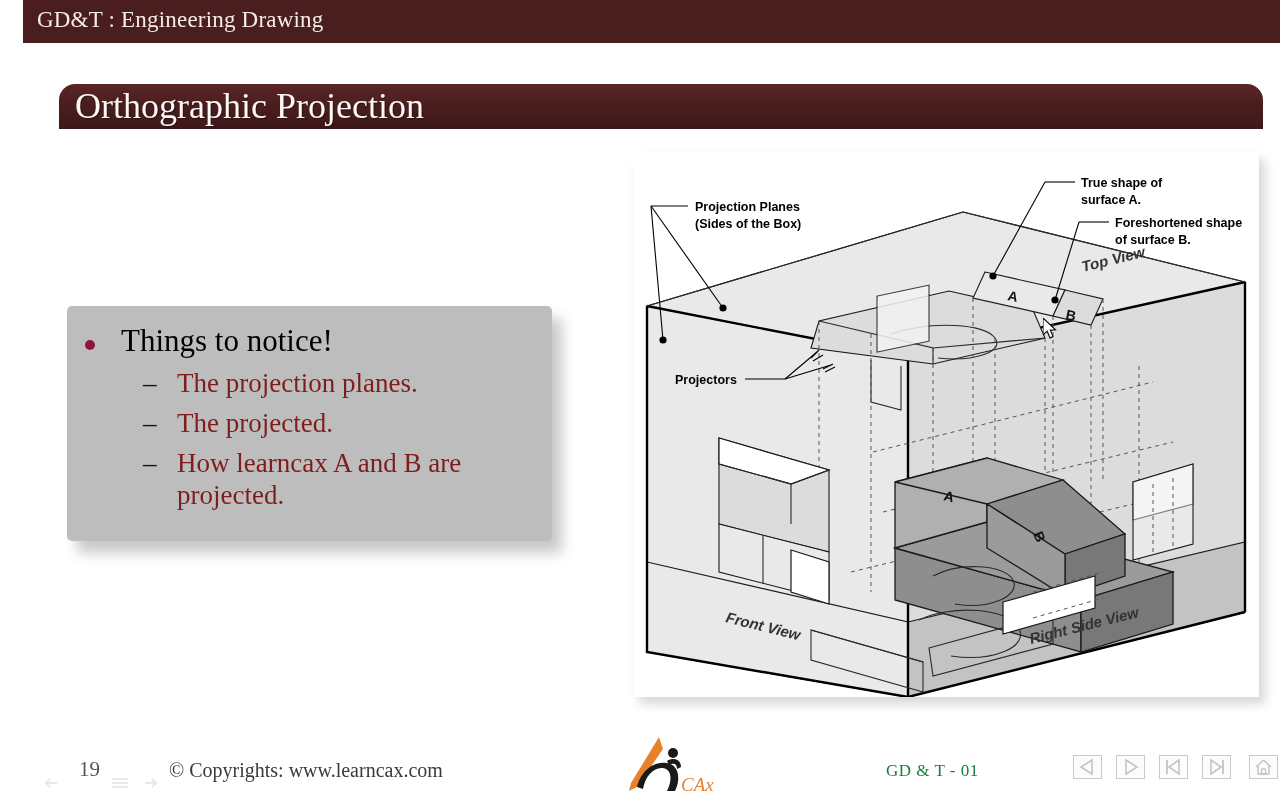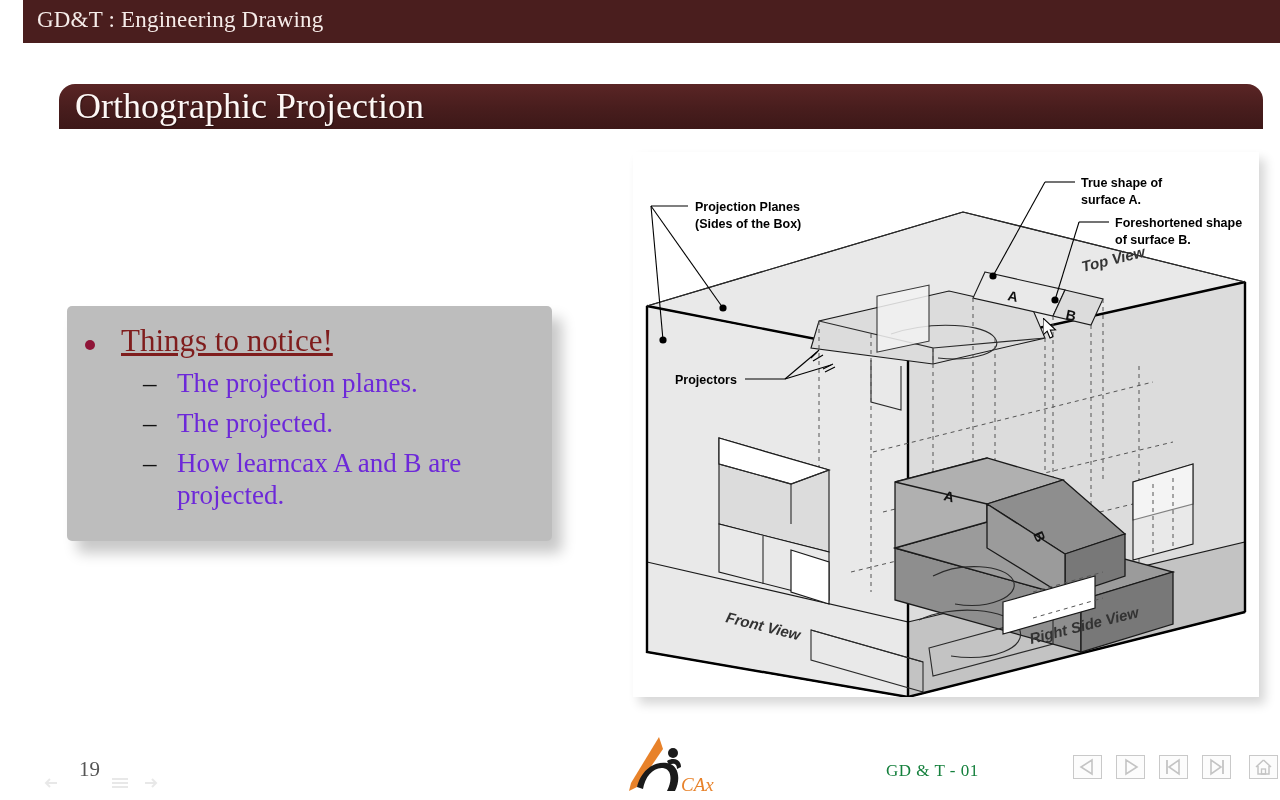--- a/index.html
+++ b/index.html
@@ -66,23 +66,22 @@
   .lvl1 .dot {
     width: 10px; height: 10px;
     border-radius: 50%;
     background: #8f1538;
     margin-top: 16px;
     margin-right: 26px;
     flex: 0 0 auto;
   }
   .lvl1 .txt {
     font-size: 31px;
-    color: #7f1d1d;
+    color: #000000;
     line-height: 1.12;
-    text-decoration: underline;
   }
 
   .sub-list {
     position: absolute;
     left: 76px; top: 62px;
     width: 400px;
   }
   .lvl2 {
     display: flex;
     align-items: flex-start;
@@ -90,21 +89,21 @@
   }
   .lvl2 .dash {
     font-size: 27px;
     color: #111;
     width: 34px;
     flex: 0 0 auto;
     line-height: 1.18;
   }
   .lvl2 .txt {
     font-size: 27px;
-    color: #6d28d9;
+    color: #7f1d1d;
     line-height: 1.18;
   }
 
   
   #figure-panel {
     position: absolute; left: 610px; top: 152px;
     width: 626px; height: 545px;
     background: #ffffff;
     box-shadow: 6px 7px 10px rgba(0,0,0,0.16);
     overflow: hidden;
@@ -332,20 +331,21 @@
       <path d="M16,8 L5,8 M9,4 L5,8 L9,12" fill="none" stroke="#b5b5b5" stroke-width="2"></path>
     </svg>
     <svg class="tiny-ctrl" style="left:78px;" width="22" height="16" viewBox="0 0 22 16">
       <path d="M3,4 H19 M3,8 H19 M3,12 H19" fill="none" stroke="#b5b5b5" stroke-width="2"></path>
     </svg>
     <svg class="tiny-ctrl" style="left:110px;" width="20" height="16" viewBox="0 0 20 16">
       <path d="M4,8 L15,8 M11,4 L15,8 L11,12" fill="none" stroke="#b5b5b5" stroke-width="2"></path>
     </svg>
 
     <div id="page-number">19</div>
+    <div id="copyright">© Copyrights: www.learncax.com</div>
     <div id="deck-code">GD &amp; T - 01</div>
   </div>
 
   <svg id="logo" viewBox="0 0 96 62">
     <path d="M36,2 L8,48 L6,56 L14,52 L40,14 Z" fill="#e8822a"></path>
     <path d="M14,52 C18,36 30,26 44,28 C56,30 58,44 52,56 L44,56 C50,44 48,34 40,33 C30,32 22,42 20,54 Z" fill="#1a1a1a"></path>
     <circle cx="50" cy="18" r="5" fill="#1a1a1a"></circle>
     <path d="M44,26 C50,22 58,24 58,32 L54,34 C54,28 50,28 46,30 Z" fill="#1a1a1a"></path>
     <text x="58" y="56" font-family="Liberation Serif, serif" font-size="19" font-style="italic" fill="#e8822a">CAx</text>
   </svg>

